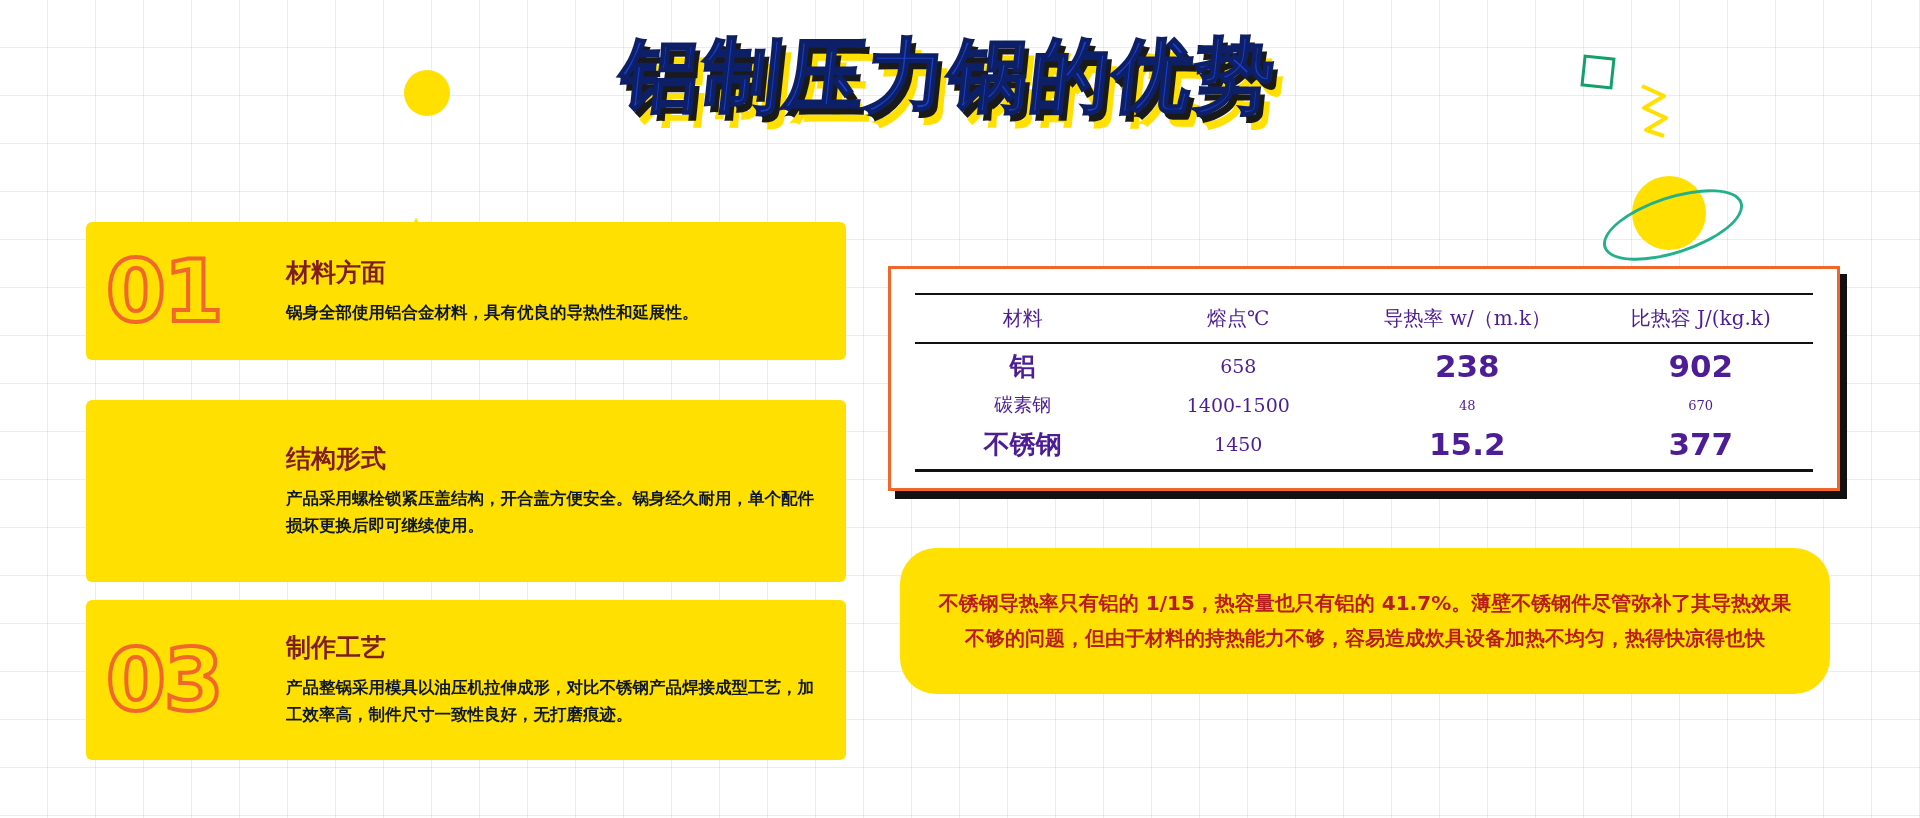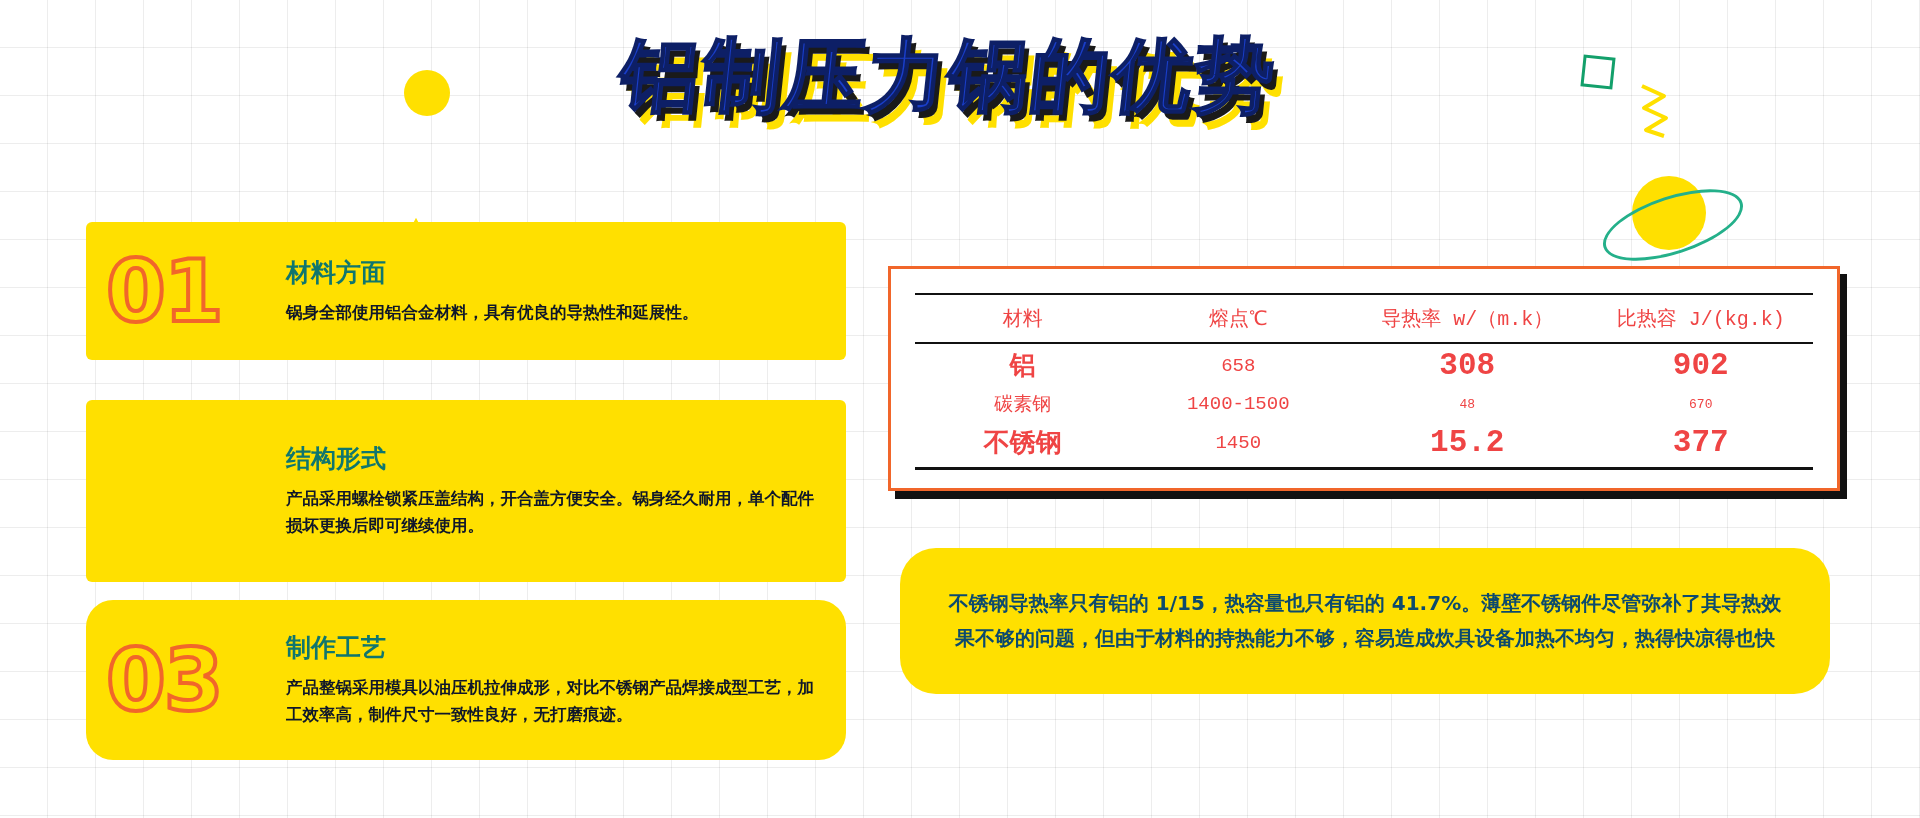--- a/index.html
+++ b/index.html
@@ -81,21 +81,21 @@
   
   .card {
     position: absolute;
     left: 86px;
     width: 760px;
     background: #ffe000;
     border-radius: 6px;
   }
   #card-1 { top: 222px; height: 138px; }
   #card-2 { top: 400px; height: 182px; }
-  #card-3 { top: 600px; height: 160px; border-radius: 27px; }
+  #card-3 { top: 600px; height: 160px; }
 
   .num {
     position: absolute;
     left: 20px;
     top: 50%;
     transform: translateY(-50%);
     font-family: "DejaVu Sans", "Liberation Sans", sans-serif;
     font-size: 86px;
     font-weight: 700;
     color: #ffe000;
@@ -107,21 +107,21 @@
     position: absolute;
     left: 200px;
     right: 24px;
     top: 50%;
     transform: translateY(-50%);
   }
   .card-title {
     font-family: "DejaVu Sans", "Liberation Sans", sans-serif;
     font-size: 25px;
     font-weight: 700;
-    color: #0f766e;
+    color: #7f1d1d;
     margin-bottom: 10px;
   }
   .card-desc {
     font-family: "DejaVu Sans", "Liberation Sans", sans-serif;
     font-size: 16.5px;
     font-weight: 700;
     color: #0f172a;
     line-height: 1.65;
   }
 
@@ -138,22 +138,21 @@
   #spec-table {
     position: absolute;
     left: 24px; right: 24px; top: 24px;
     width: calc(100% - 48px);
     border-collapse: collapse;
     font-family: "DejaVu Serif", "Liberation Serif", serif;
   }
   #spec-table th, #spec-table td {
     text-align: center;
     padding: 4px 0;
-    color: #ef4444;
-    font-family: Liberation Mono, monospace;
+    color: #4c1d95;
   }
   #spec-table thead th {
     font-size: 20px;
     font-weight: 400;
     border-top: 2px solid #111;
     border-bottom: 2px solid #111;
     padding: 10px 0;
   }
   #spec-table tbody tr:last-child td { border-bottom: 3px solid #111; padding-bottom: 7px; }
   .mat-name { font-size: 26px; font-weight: 700; font-family: "DejaVu Sans", "Liberation Sans", sans-serif; }
@@ -170,24 +169,24 @@
     background: #ffe000;
     border-radius: 36px;
     display: flex;
     align-items: center;
     justify-content: center;
   }
   #note-text {
     font-family: "DejaVu Sans", "Liberation Sans", sans-serif;
     font-size: 20px;
     font-weight: 700;
-    color: #0c4a6e;
+    color: #b91c1c;
     line-height: 1.75;
     text-align: center;
-    padding: 0 44px;
+    padding: 0 34px;
   }
 </style>
 </head>
 <body>
 
 <div id="grid"></div>
 
 <div class="deco" id="dot-yellow-small"></div>
 <div class="deco" id="planet"></div>
 <div class="deco" id="planet-ring"></div>
@@ -239,21 +238,21 @@
         <th style="width:24%">材料</th>
         <th style="width:24%">熔点℃</th>
         <th style="width:27%">导热率 w/（m.k）</th>
         <th style="width:25%">比热容 J/(kg.k)</th>
       </tr>
     </thead>
     <tbody>
       <tr>
         <td class="mat-name">铝</td>
         <td class="melt">658</td>
-        <td class="val-big">308</td>
+        <td class="val-big">238</td>
         <td class="val-big">902</td>
       </tr>
       <tr>
         <td class="mat-name small">碳素钢</td>
         <td class="melt">1400-1500</td>
         <td class="val-small">48</td>
         <td class="val-small">670</td>
       </tr>
       <tr>
         <td class="mat-name">不锈钢</td>

